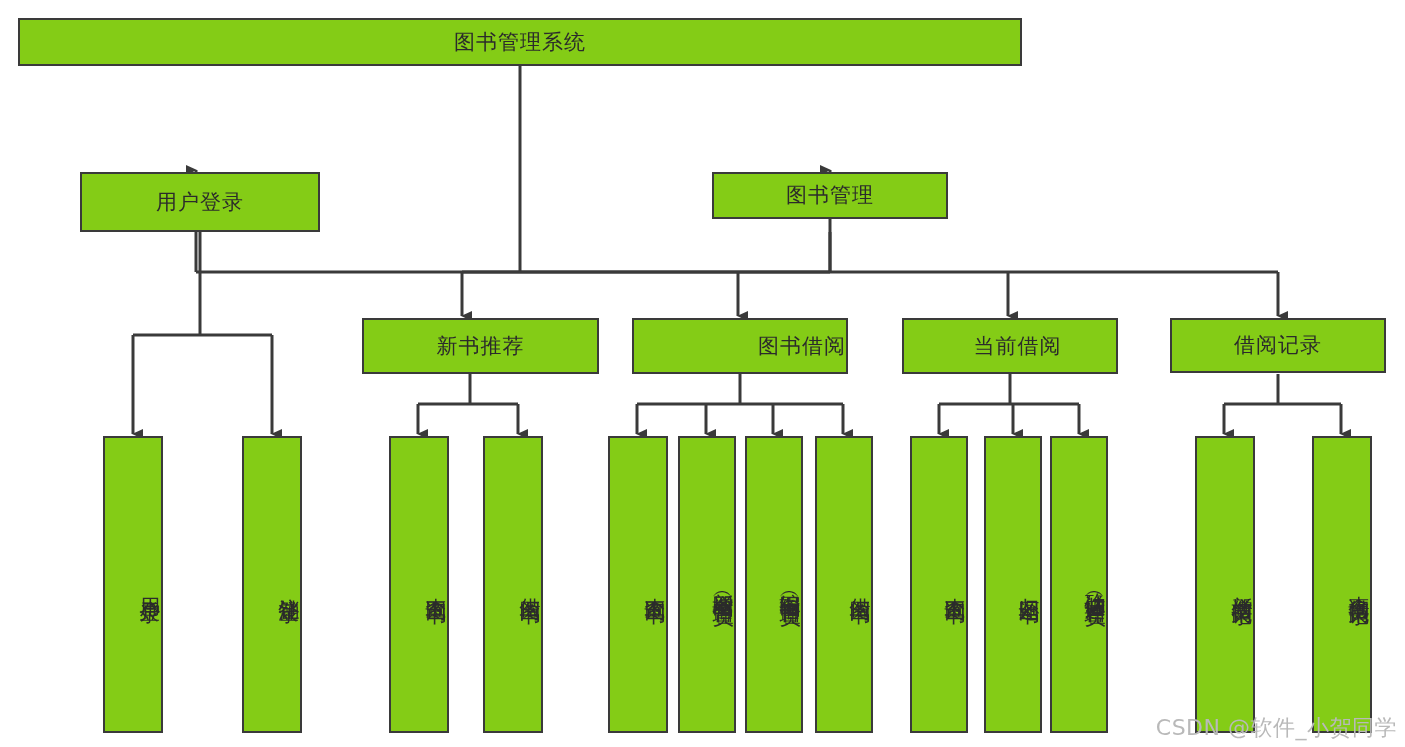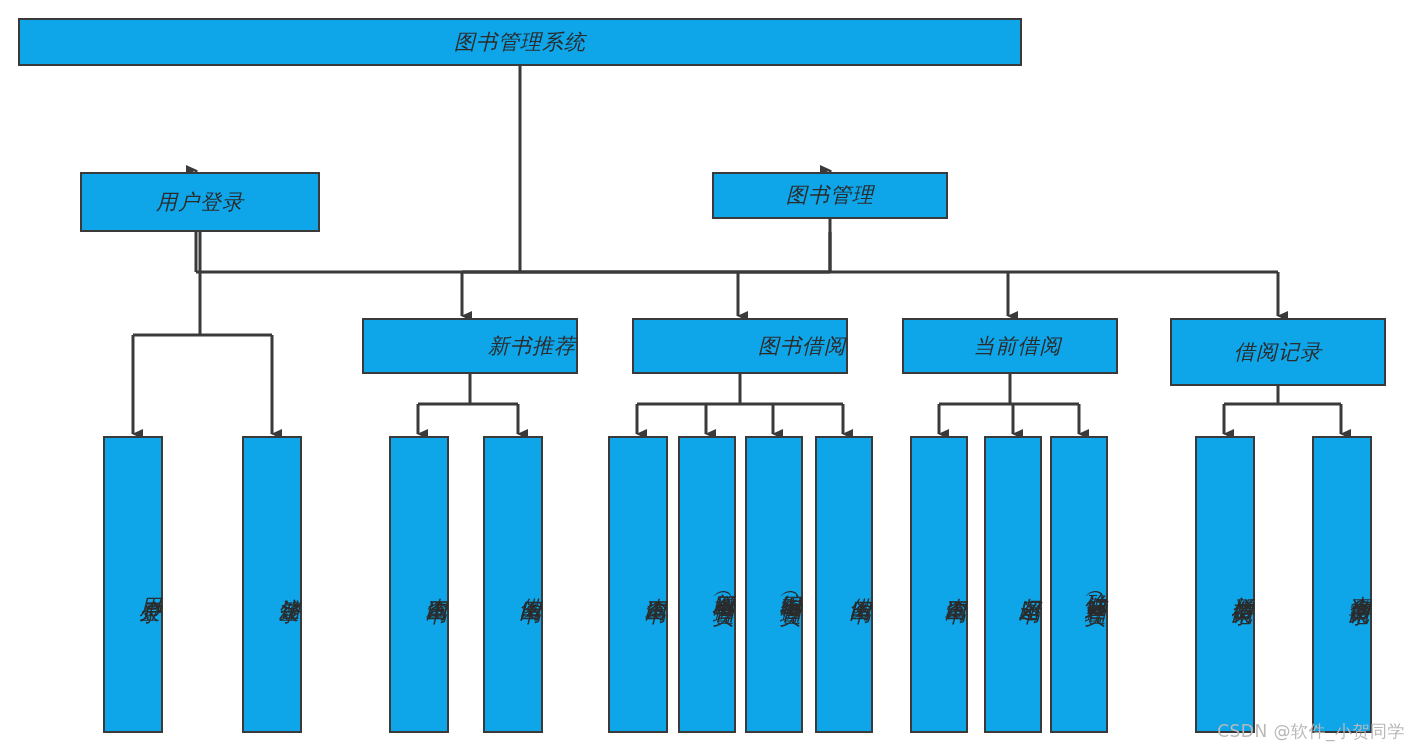--- a/index.html
+++ b/index.html
@@ -22,27 +22,26 @@
     position: absolute;
     left: 0;
     top: 0;
     width: 1405px;
     height: 747px;
   }
   .node-box {
     position: absolute;
     box-sizing: border-box;
     border: 2px solid #3a3a3a;
-    background: #0ea5e9;
+    background: #84cc16;
     display: flex;
     align-items: center;
     justify-content: center;
     color: #2b2b2b;
     z-index: 2;
-    font-style: italic;
   }
   .node-box.horizontal {
     font-size: 21px;
     line-height: 1.15;
     letter-spacing: 1px;
   }
   .node-box.vertical {
     writing-mode: vertical-rl;
     text-orientation: upright;
     font-size: 21px;
@@ -51,23 +50,23 @@
     padding: 6px 0;
     align-items: flex-start;
     justify-content: center;
   }
   .node-box .node-label {
     display: block;
     white-space: pre-wrap;
   }
   .watermark {
     position: absolute;
-    right: 0;
+    right: 8px;
     bottom: 4px;
-    font-size: 17px;
+    font-size: 22px;
     color: #b9b9b9;
     letter-spacing: 0.5px;
     z-index: 5;
     white-space: nowrap;
     margin-left: 45px;
   }
 </style>
 </head>
 <body>
 
@@ -119,30 +118,30 @@
   <div id="node-layer">
       <div class="node-box horizontal" style="left: 18px; top: 18px; width: 1004px; height: 48px;">
         <span class="node-label">图书管理系统</span>
       </div>
       <div class="node-box horizontal" style="left: 80px; top: 172px; width: 240px; height: 60px;">
         <span class="node-label">用户登录</span>
       </div>
       <div class="node-box horizontal" style="left: 712px; top: 172px; width: 236px; height: 47px;">
         <span class="node-label">图书管理</span>
       </div>
-      <div class="node-box horizontal" style="left: 362px; top: 318px; width: 216px; height: 56px; justify-content: flex-end;">
+      <div class="node-box horizontal" style="left: 362px; top: 318px; width: 237px; height: 56px;">
         <span class="node-label">新书推荐</span>
       </div>
       <div class="node-box horizontal" style="left: 632px; top: 318px; width: 216px; height: 56px; justify-content: flex-end;">
         <span class="node-label">图书借阅</span>
       </div>
       <div class="node-box horizontal" style="left: 902px; top: 318px; width: 216px; height: 56px; padding-left: 15px;">
         <span class="node-label">当前借阅</span>
       </div>
-      <div class="node-box horizontal" style="left: 1170px; top: 318px; width: 216px; height: 68px;">
+      <div class="node-box horizontal" style="left: 1170px; top: 318px; width: 216px; height: 55px;">
         <span class="node-label">借阅记录</span>
       </div>
       <div class="node-box vertical" style="left: 103px; top: 436px; width: 60px; height: 297px;">
         <span class="node-label">用户登录</span>
       </div>
       <div class="node-box vertical" style="left: 242px; top: 436px; width: 60px; height: 297px;">
         <span class="node-label">注销登录</span>
       </div>
       <div class="node-box vertical" style="left: 389px; top: 436px; width: 60px; height: 297px;">
         <span class="node-label">查询图书</span>

